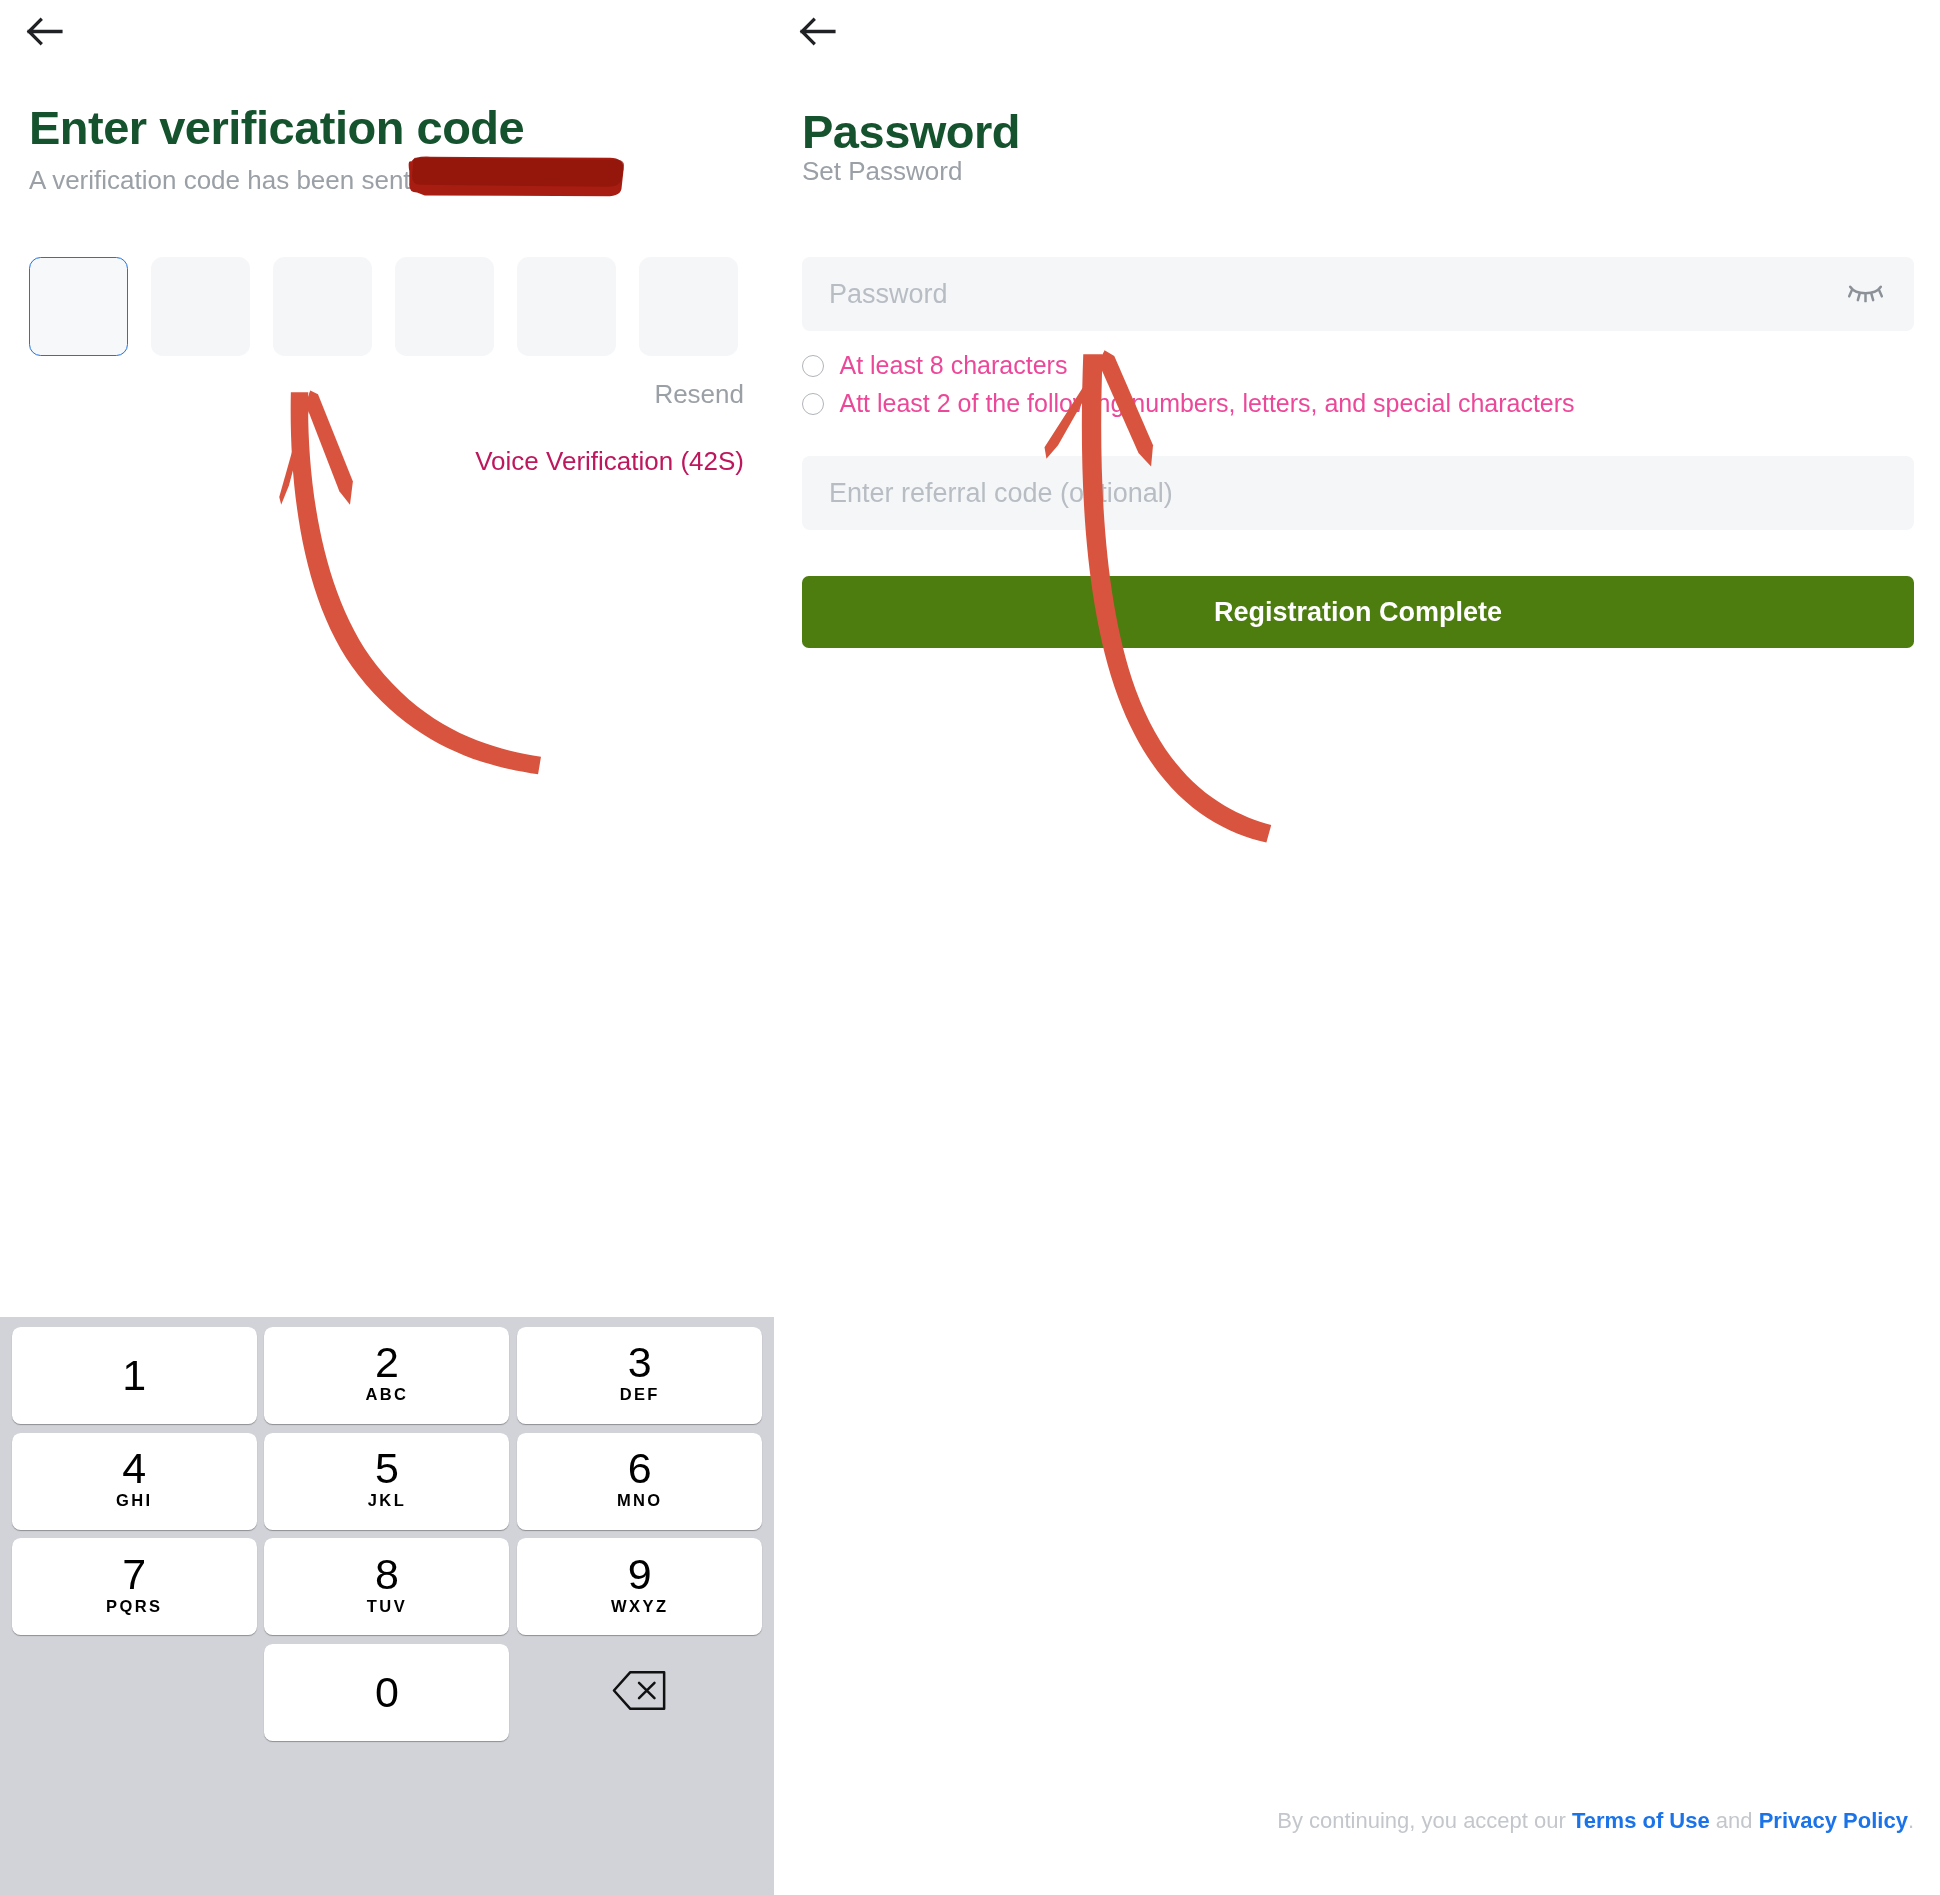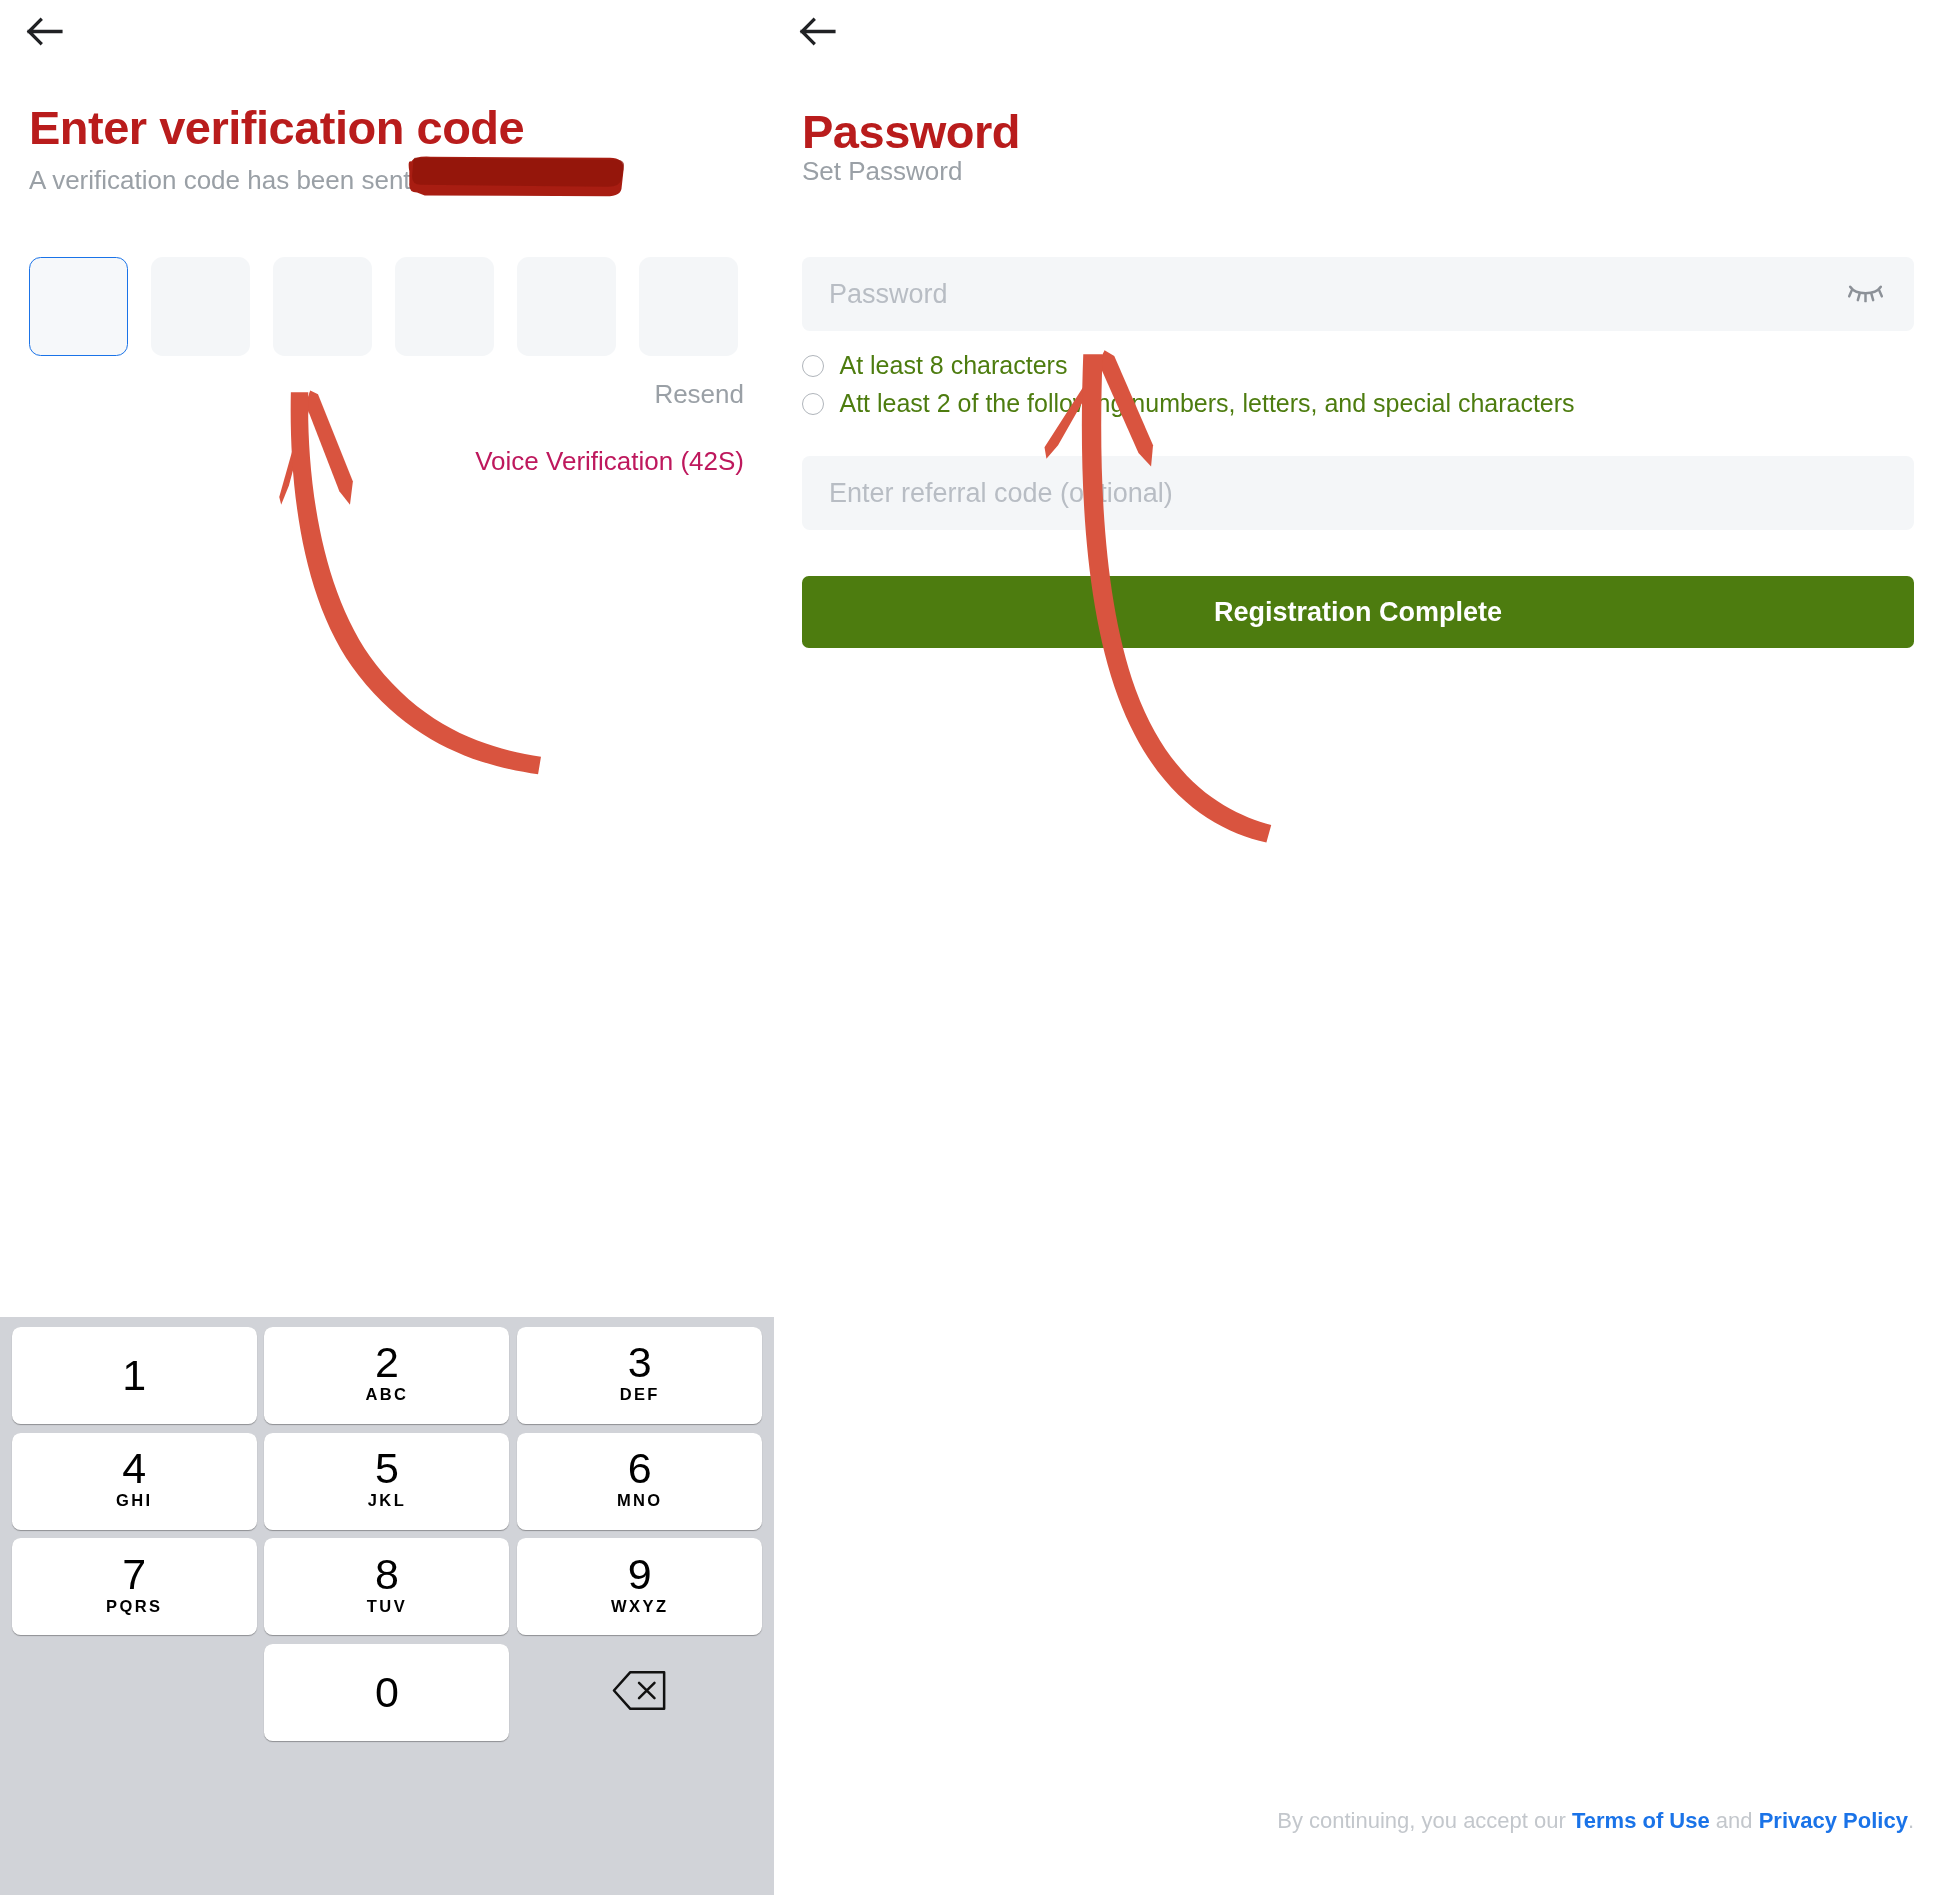--- a/index.html
+++ b/index.html
@@ -39,21 +39,21 @@
   }
   .back-arrow svg { display: block; }
   #back-left  { left: 13.6px;  top: 0px; }
   #back-right { left: 786px; top: 0px; }
 
   
   .page-title {
     position: absolute;
     font-size: 47px;
     font-weight: bold;
-    color: #b91c1c;
+    color: #14532d;
     letter-spacing: -0.5px;
     white-space: nowrap;
     text-align: right;
   }
   .page-sub {
     position: absolute;
     font-size: 26px;
     font-weight: normal;
     color: #9aa0a6;
     white-space: nowrap;
@@ -197,21 +197,21 @@
   .req-circle {
     width: 22px;
     height: 22px;
     border: 1.9px solid #b0b5bb;
     border-radius: 50%;
     margin-right: 15.5px;
     flex: none;
   }
   .req-text {
     font-size: 25px;
-    color: #4d7c0f;
+    color: #ec4899;
     white-space: nowrap;
   }
 
   
   #submit-button {
     position: absolute;
     left: 802px;
     top: 576px;
     width: 1112px;
     height: 72px;

